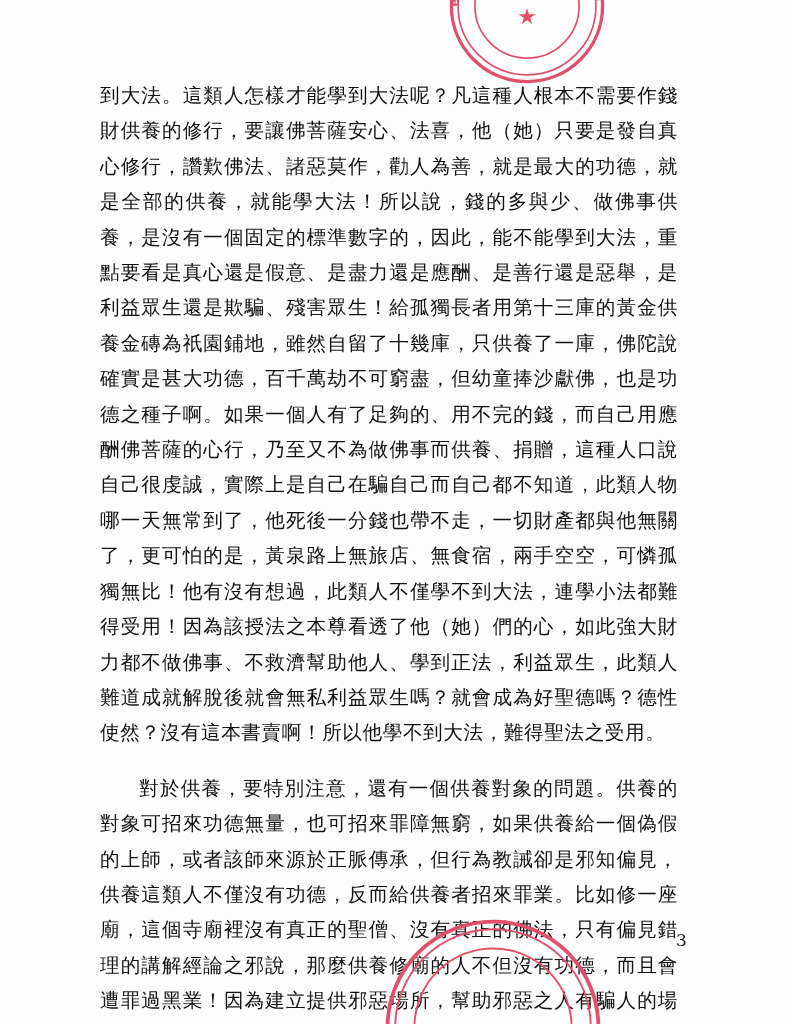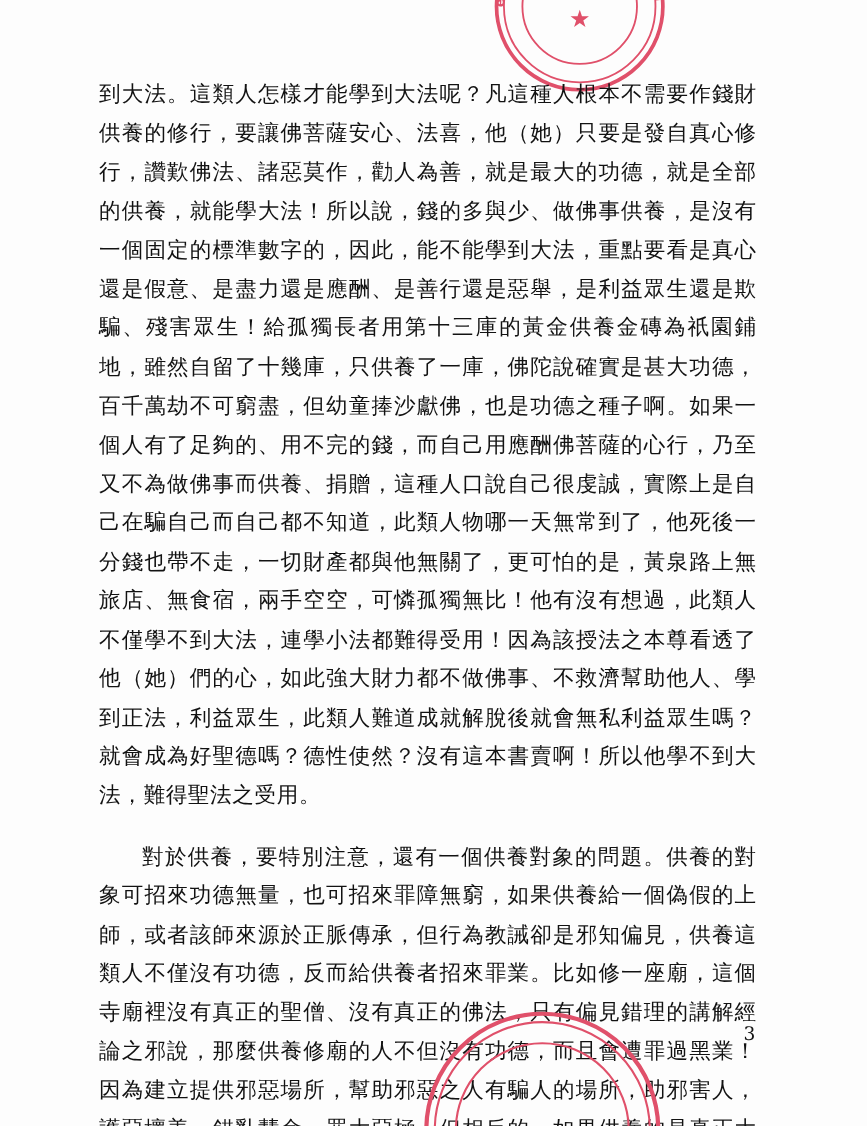--- a/index.html
+++ b/index.html
@@ -48,21 +48,21 @@
     width: 610px;
   }
   .para {
     font-family: "DejaVu Serif", "Liberation Serif", serif;
     font-size: 19.6px;
     line-height: 35.4px;
     color: #121212;
     text-align: justify;
     text-justify: inter-character;
     letter-spacing: 0.6px;
-    margin: 6px;
+    margin: 16px;
   }
   .para + .para {
     margin-top: 20px;
     text-indent: 2em;
   }
 
   .page-number {
     position: absolute;
     left: 676px;
     top: 930px;

